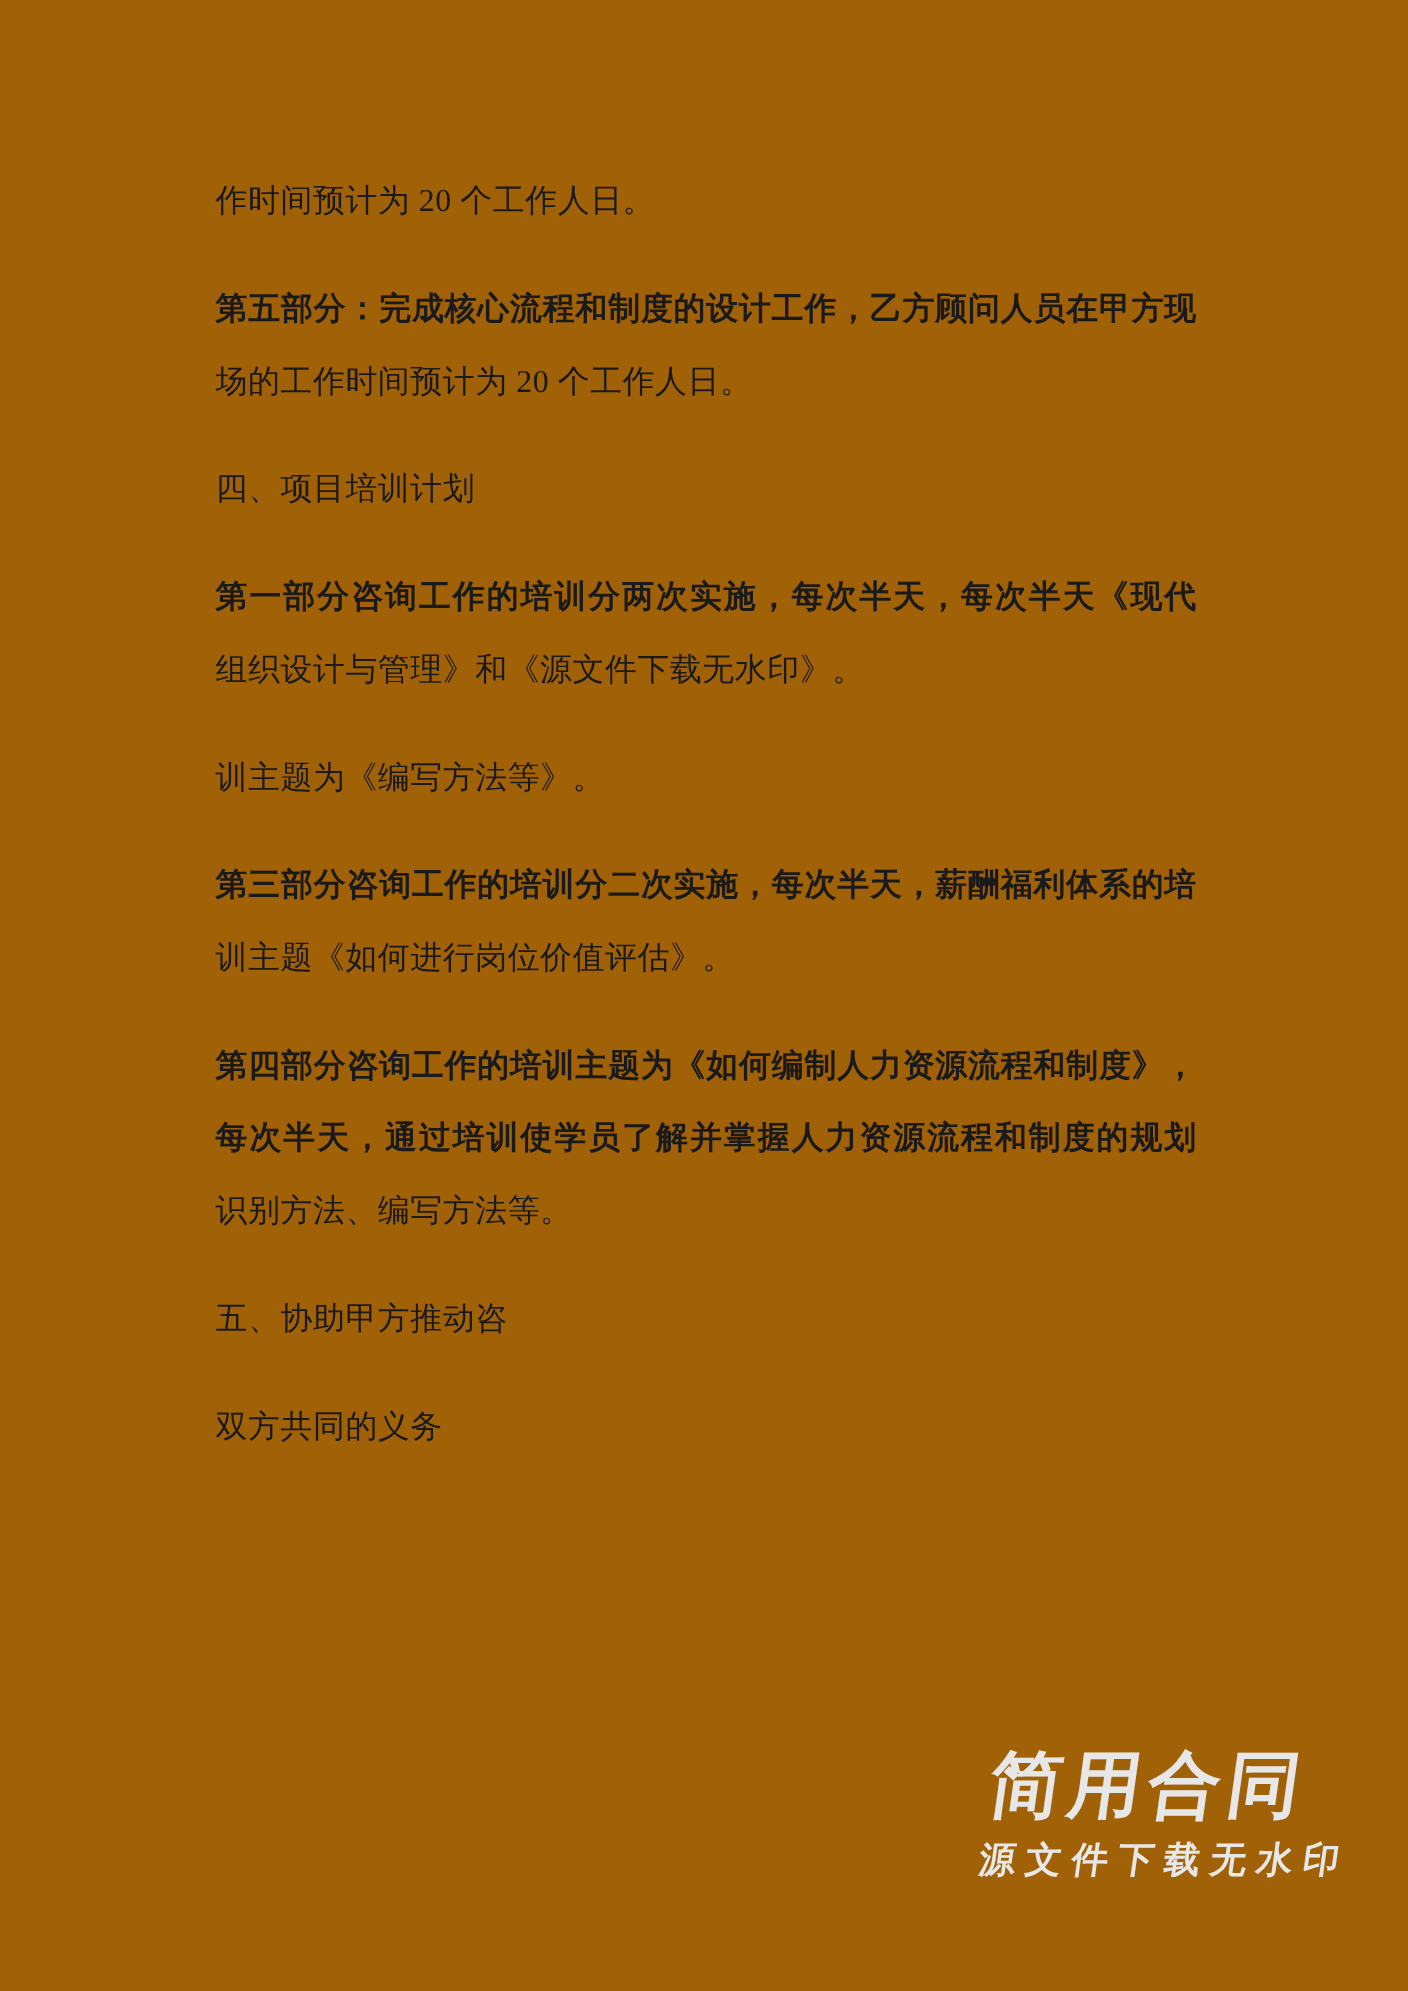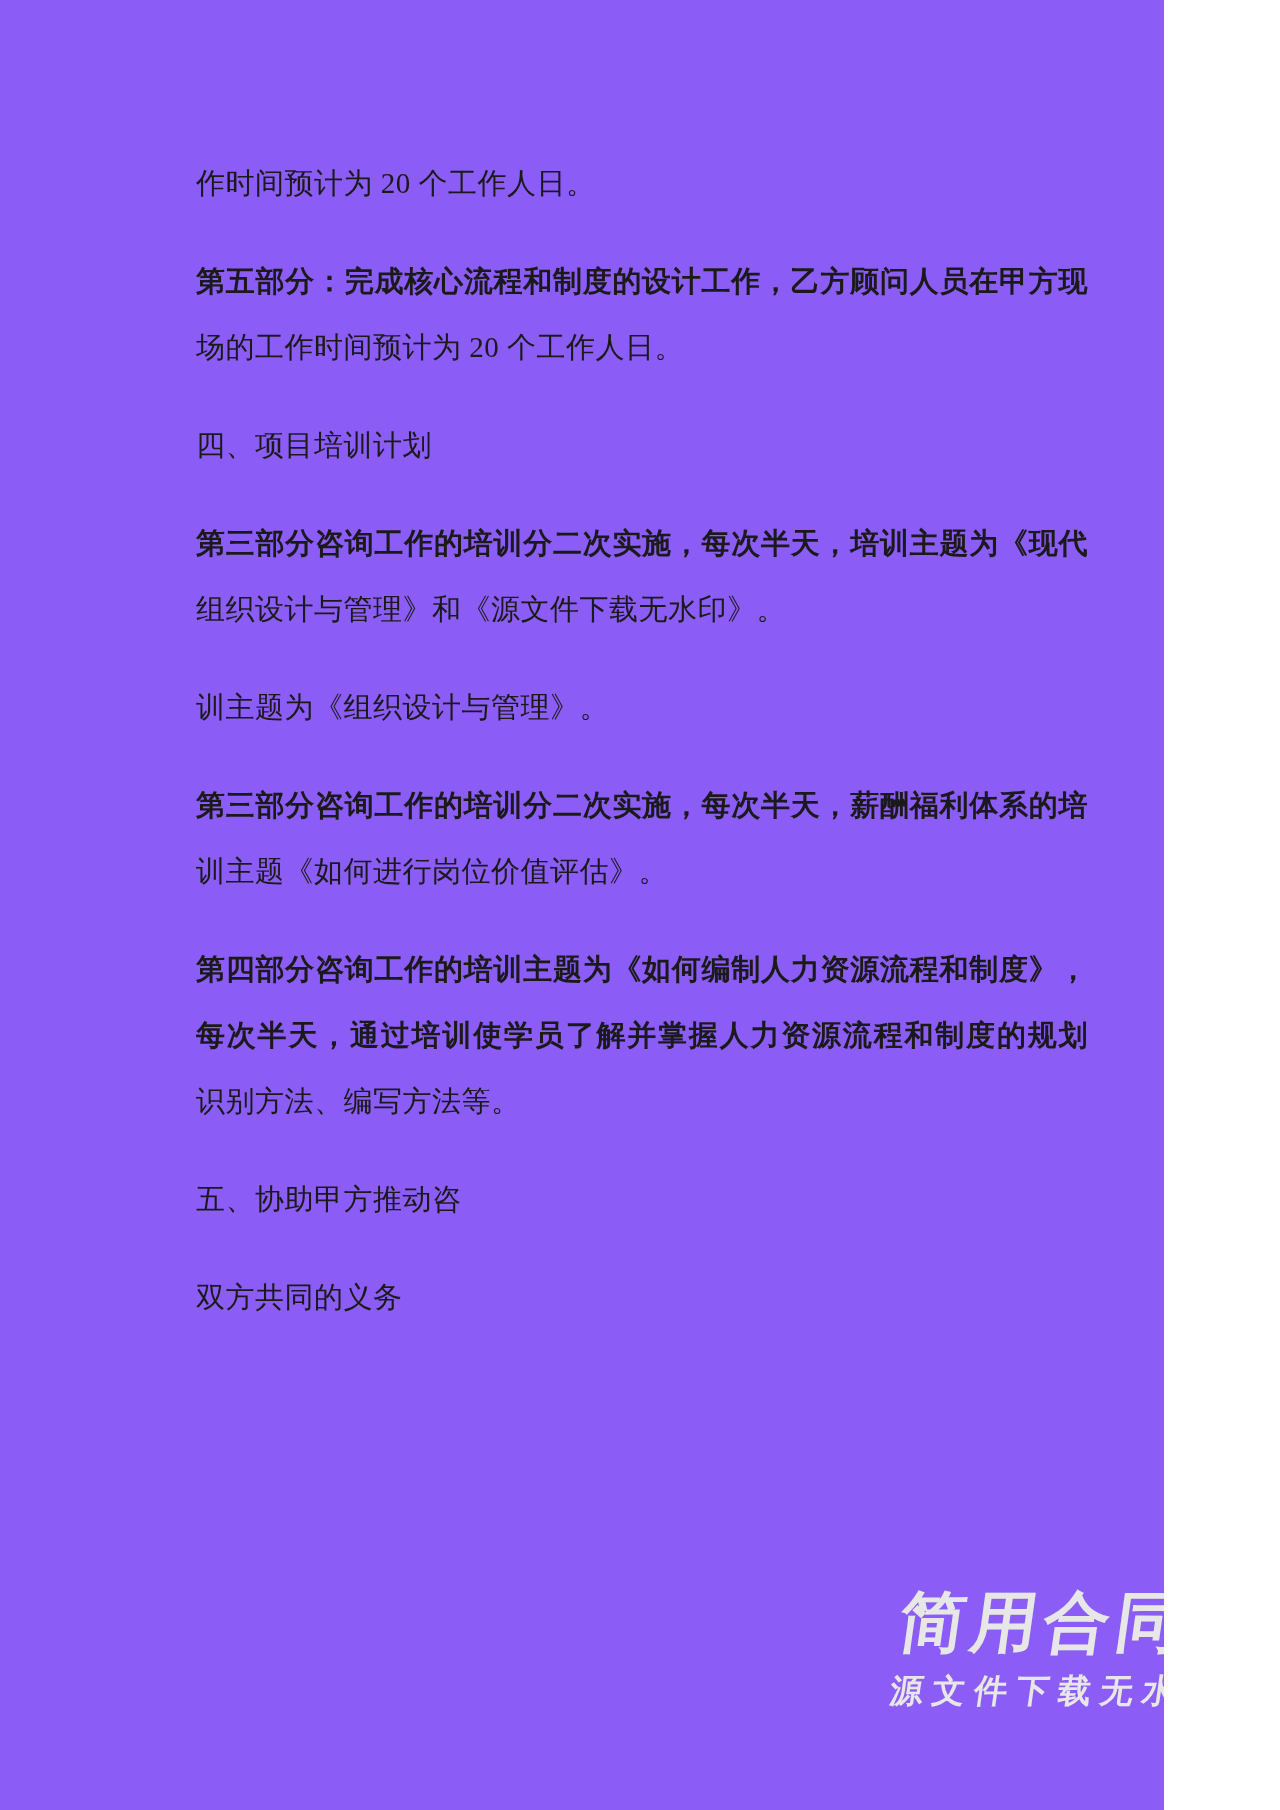--- a/index.html
+++ b/index.html
@@ -2,23 +2,23 @@
 <html lang="zh"><head>
 <meta charset="utf-8">
 <style>
   html, body {
     margin: 0;
     padding: 0;
     background: #ffffff;
   }
   .page {
     position: relative;
-    width: 1164px;
+    width: 1280px;
     height: 1810px;
-    background: #8b5cf6;
+    background: #a16207;
     overflow: hidden;
     font-family: "Liberation Serif", "DejaVu Serif", serif;
   }
   .doc {
     position: absolute;
     left: 196px;
     top: 150px;
     width: 892px;
     color: #1a1a1a;
     font-size: 29px;
@@ -80,26 +80,26 @@
       <div class="line fill">第五部分：完成核心流程和制度的设计工作，乙方顾问人员在甲方现</div>
       <div class="line">场的工作时间预计为 20 个工作人日。</div>
     </div>
 
 
     <div class="para">
       <div class="line">四、项目培训计划</div>
     </div>
 
     <div class="para">
-      <div class="line fill">第三部分咨询工作的培训分二次实施，每次半天，培训主题为《现代</div>
+      <div class="line fill">第一部分咨询工作的培训分两次实施，每次半天，每次半天《现代</div>
       <div class="line">组织设计与管理》和《源文件下载无水印》。</div>
     </div>
 
     <div class="para">
-      <div class="line">训主题为《组织设计与管理》。</div>
+      <div class="line">训主题为《编写方法等》。</div>
     </div>
 
     <div class="para">
       <div class="line fill">第三部分咨询工作的培训分二次实施，每次半天，薪酬福利体系的培</div>
       <div class="line">训主题《如何进行岗位价值评估》。</div>
     </div>
 
     <div class="para">
       <div class="line fill">第四部分咨询工作的培训主题为《如何编制人力资源流程和制度》，</div>
       <div class="line fill">每次半天，通过培训使学员了解并掌握人力资源流程和制度的规划</div>

